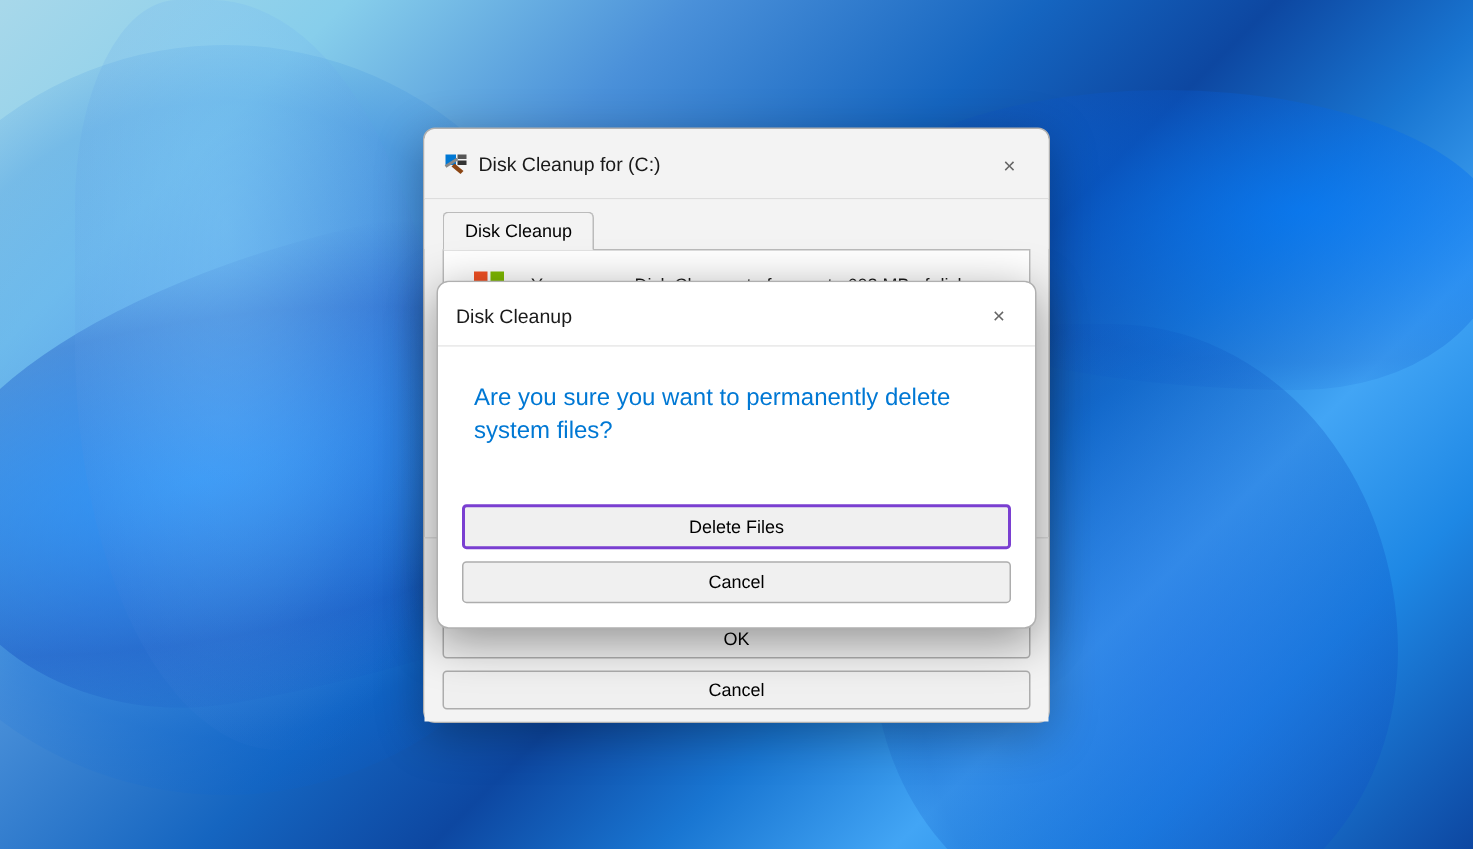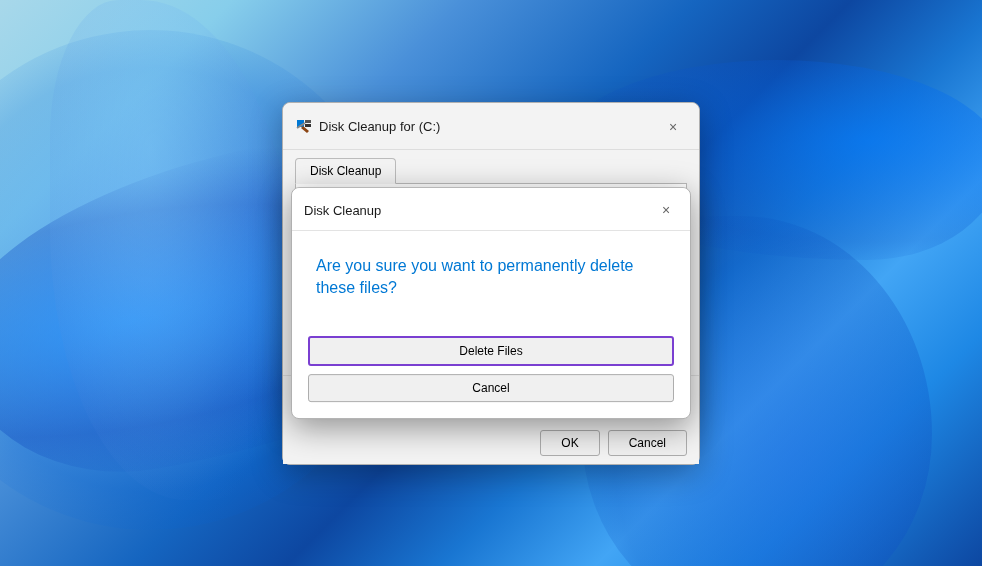--- a/index.html
+++ b/index.html
@@ -255,22 +255,22 @@
       border-radius: 3px;
       font-size: 12px;
       cursor: pointer;
       margin-left: auto;
     }
 
     .main-ok-cancel {
       padding: 8px 12px;
       background: #f3f3f3;
       display: flex;
-      justify-content: flex-end;
       gap: 8px;
+      flex-direction: column;
     }
 
     .btn-ok, .btn-cancel-main {
       padding: 5px 20px;
       background: #f0f0f0;
       border: 1px solid #adadad;
       border-radius: 3px;
       font-size: 12px;
       cursor: pointer;
     }
@@ -478,21 +478,21 @@
     </div>
 
     <div class="confirm-dialog">
 
       <div class="confirm-title-bar">
         <span class="confirm-title-text">Disk Cleanup</span>
         <button class="confirm-close">×</button>
       </div>
 
       <div class="confirm-body">
-        <div class="confirm-question">Are you sure you want to permanently delete these files?</div>
+        <div class="confirm-question">Are you sure you want to permanently delete system files?</div>
       </div>
 
       <div class="confirm-buttons">
         <button class="btn-delete-files">Delete Files</button>
         <button class="btn-cancel-confirm">Cancel</button>
       </div>
 
     </div>
 
   </div>

